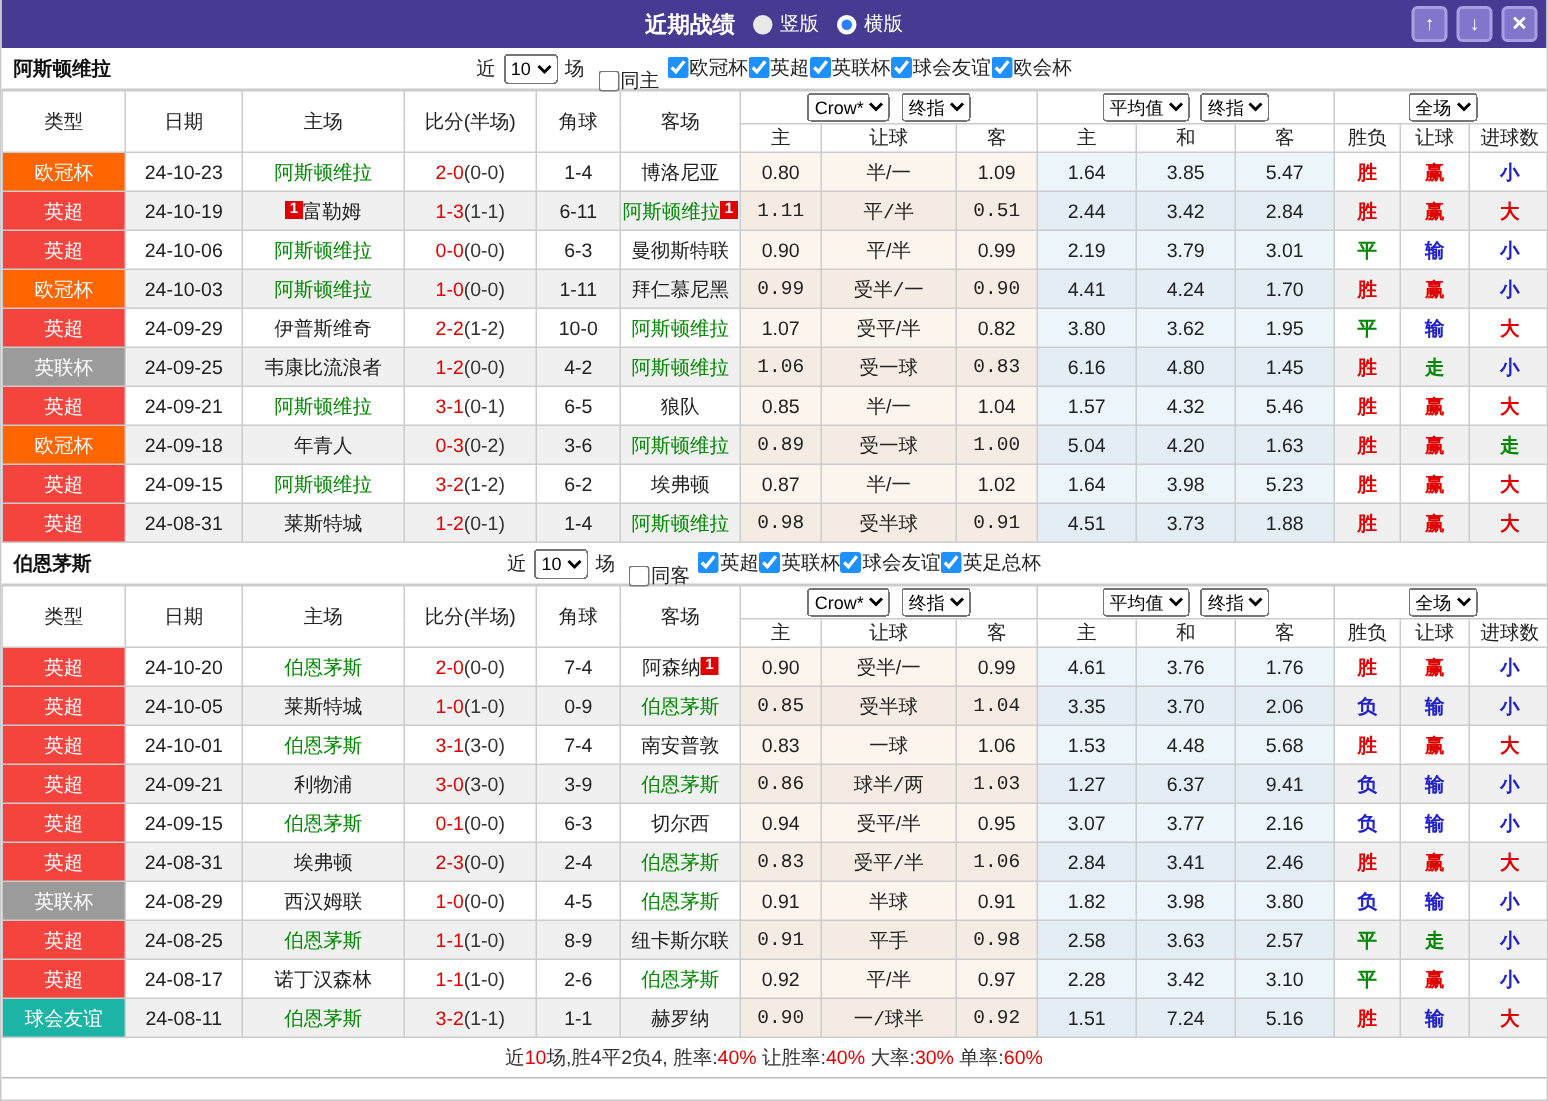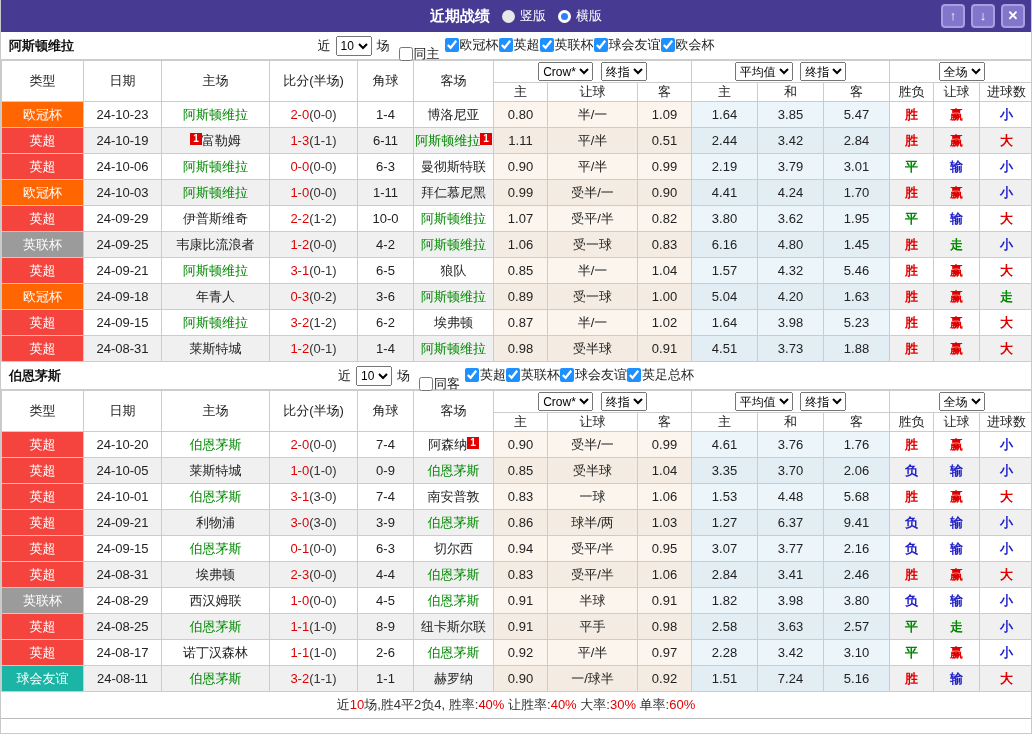--- a/index.html
+++ b/index.html
@@ -28,21 +28,21 @@
   .cb.same { margin:16px 2px 0 6px; }
 
   
   table.grid { width:1032px; table-layout:fixed; border-collapse:collapse; font-size:13px; color:#222; }
   .grid th, .grid td { border:1px solid #ccc; text-align:center; vertical-align:middle; padding:0; overflow:hidden; white-space:nowrap; }
   .grid th { font-weight:normal; background:#fff; height:18px; }
   .grid th.group { height:22px; }
   .grid th select { font-size:12px; height:19px; margin:0 2px; }
   .grid td { height:26px; }
   tr.alt td { background:#f0f0f0; }
-  td.c-odd  { background:#fbf5ee; } tr.alt td.c-odd { background:#f4ece2; }
+  td.c-odd  { background:#fbf5ee; } tr.alt td.c-odd { background:#f4ece2;font-family:Liberation Mono, monospace; }
   td.c-avg  { background:#ecf5fa; } tr.alt td.c-avg { background:#e2edf4; }
   td.c-type { color:#fff; }
   .hl { color:#008800; }
   .score-main { color:#e10000; }
   .score-half { color:#333; }
   td.c-res { font-weight:bold; }
   .rank-badge { display:inline-block; background:#e10000; color:#fff; font-size:10px; line-height:12px; padding:0 3px; vertical-align:3px; font-weight:bold; }
 
   
   .summary { height:27px; line-height:26px; text-align:center; font-size:13px; color:#333; border-bottom:1px solid #bbb; background:#fff; }
@@ -487,21 +487,21 @@
               <td class="c-avg">2.16</td>
               <td class="c-res" style="color: rgb(32, 32, 204);">负</td>
               <td class="c-res" style="color: rgb(32, 32, 204);">输</td>
               <td class="c-res" style="color: rgb(32, 32, 204);">小</td>
             </tr>
             <tr class="alt">
               <td class="c-type" style="background: rgb(245, 68, 62);">英超</td>
               <td class="c-date">24-08-31</td>
               <td class="c-home"><span>埃弗顿</span></td>
               <td class="c-score"><span class="score-main">2-3</span><span class="score-half">(0-0)</span></td>
-              <td class="c-corner">4-4</td>
+              <td class="c-corner">2-4</td>
               <td class="c-away"><span class="hl">伯恩茅斯</span></td>
               <td class="c-odd">0.83</td>
               <td class="c-odd">受平/半</td>
               <td class="c-odd">1.06</td>
               <td class="c-avg">2.84</td>
               <td class="c-avg">3.41</td>
               <td class="c-avg">2.46</td>
               <td class="c-res" style="color: rgb(225, 0, 0);">胜</td>
               <td class="c-res" style="color: rgb(225, 0, 0);">赢</td>
               <td class="c-res" style="color: rgb(225, 0, 0);">大</td>

